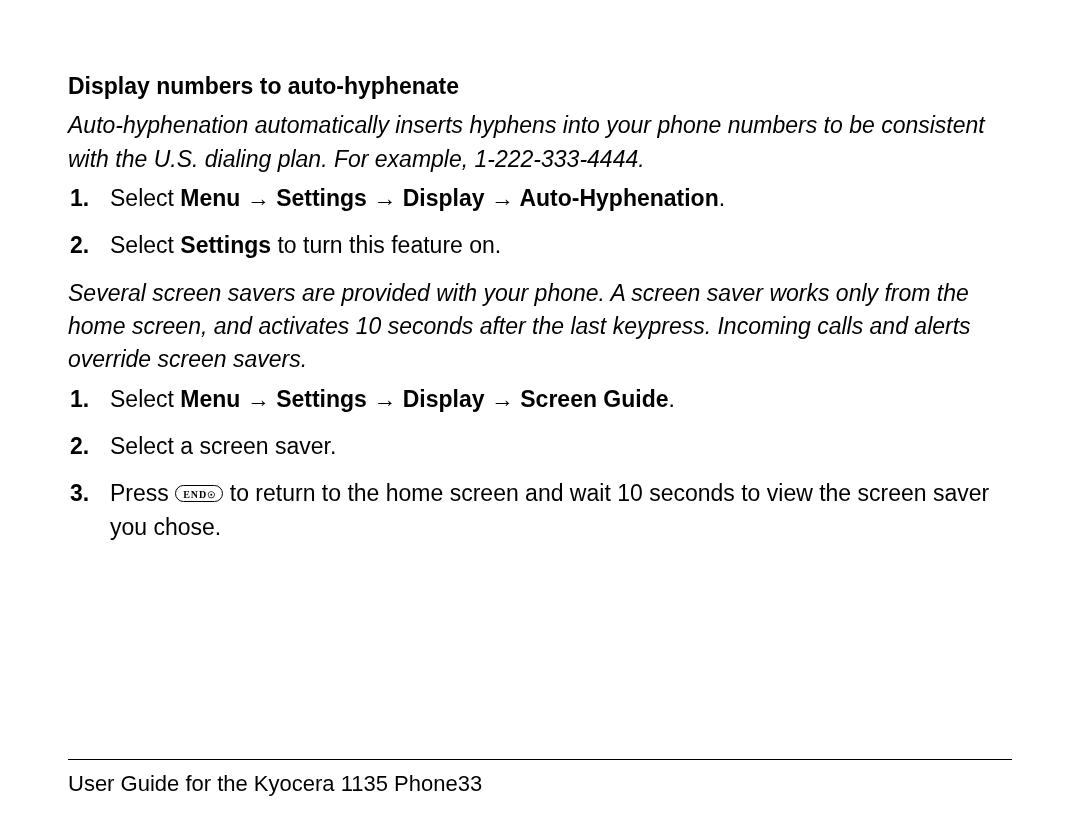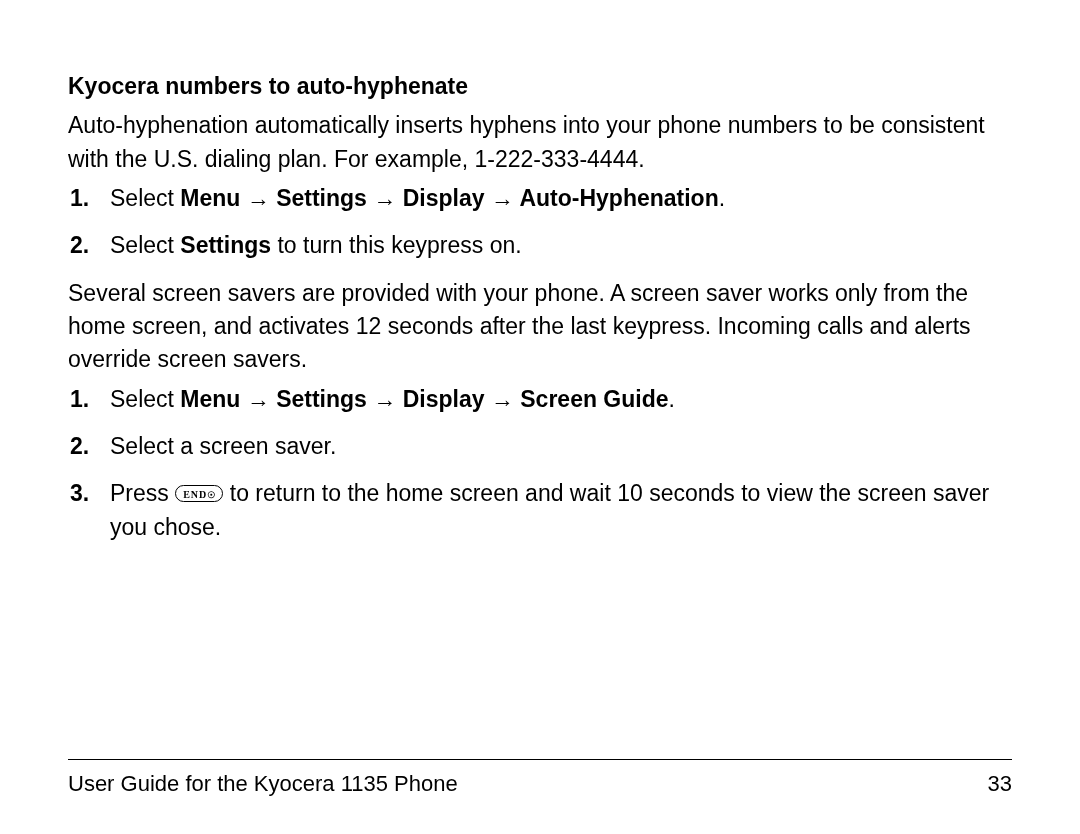--- a/index.html
+++ b/index.html
@@ -19,20 +19,21 @@
     height: 100%;
     position: relative;
   }
   .heading {
     font-weight: bold;
     margin-top: 0;
     margin-bottom: 6px;
   }
   .para {
     margin: 0 0 6px 0;
+    font-style: italic;
   }
   .section2 .heading {
     margin-top: 22px;
   }
   ol.steps {
     list-style: none;
     padding: 0;
     margin: 6px 0 0 0;
     counter-reset: step;
   }
@@ -63,44 +64,43 @@
     font-weight: bold;
   }
   .footer {
     position: absolute;
     left: 68px;
     right: 68px;
     bottom: 34px;
     border-top: 1px solid #000;
     padding-top: 8px;
     display: flex;
-    justify-content: space-between;
     font-size: 22px;
   }
 </style>
 </head>
 <body>
 
 <div class="page">
 
   <div class="section1">
-    <div class="heading">Kyocera numbers to auto-hyphenate</div>
+    <div class="heading">Display numbers to auto-hyphenate</div>
     <p class="para">Auto-hyphenation automatically inserts hyphens into your phone numbers to be consistent with the U.S. dialing plan. For example, 1-222-333-4444.</p>
     <ol class="steps">
       <li>
         <span>Select </span><span class="bold">Menu → Settings → Display → Auto-Hyphenation</span><span>.</span>
       </li>
       <li>
-        <span>Select </span><span class="bold">Settings</span><span> to turn this keypress on.</span>
+        <span>Select </span><span class="bold">Settings</span><span> to turn this feature on.</span>
       </li>
     </ol>
   </div>
 
   <div class="section2">
-    <p class="para">Several screen savers are provided with your phone. A screen saver works only from the home screen, and activates 12 seconds after the last keypress. Incoming calls and alerts override screen savers.</p>
+    <p class="para">Several screen savers are provided with your phone. A screen saver works only from the home screen, and activates 10 seconds after the last keypress. Incoming calls and alerts override screen savers.</p>
     <ol class="steps">
       <li>
         <span>Select </span><span class="bold">Menu → Settings → Display → Screen Guide</span><span>.</span>
       </li>
       <li>
         <span>Select a screen saver.</span>
       </li>
       <li>
         <span>Press </span><span class="endkey"><span>END</span><span style="font-size:9px; vertical-align:0;">☉</span></span><span> to return to the home screen and wait 10 seconds to view the screen saver you chose.</span>
       </li>

